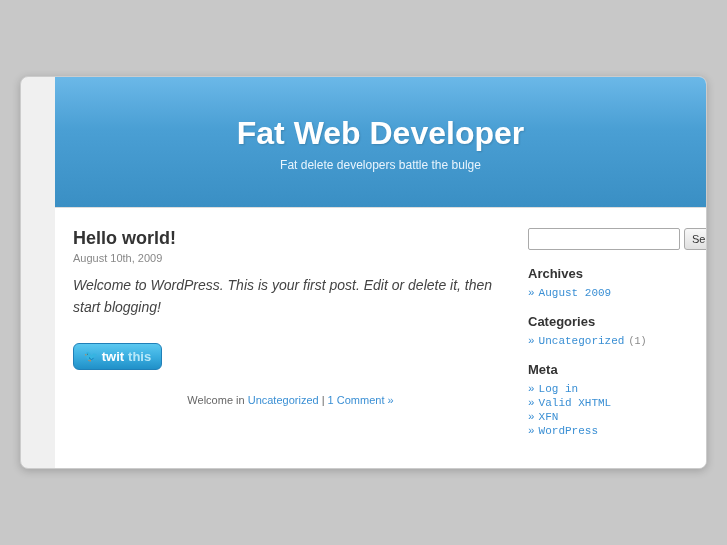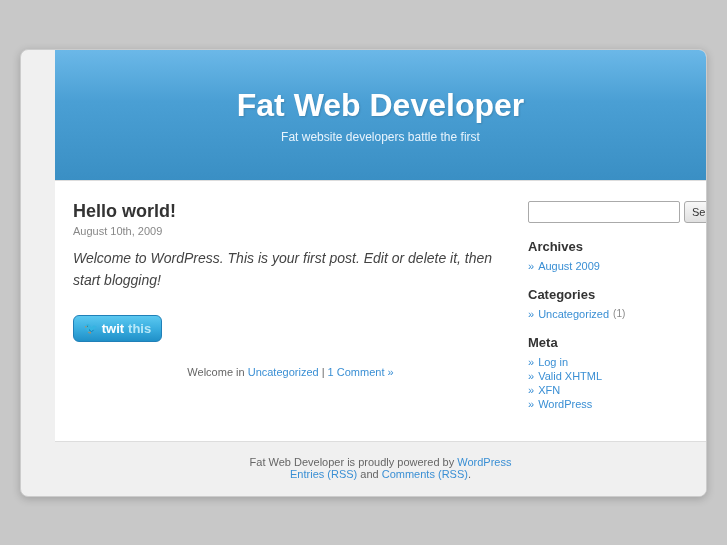--- a/index.html
+++ b/index.html
@@ -180,21 +180,21 @@
       margin-bottom: 5px;
     }
 
     .sidebar-list {
       list-style: none;
       padding: 0;
     }
 
     .sidebar-list li {
       font-size: 11px;
-      font-family: Liberation Sans, sans-serif;
+      font-family: Liberation Mono, monospace;
       padding: 1px 0;
       display: flex;
       align-items: center;
       gap: 4px;
     }
 
     .sidebar-list li::before {
       content: '»';
       color: #3a8fd4;
       font-size: 11px;
@@ -227,21 +227,21 @@
       text-decoration: none;
     }
   </style>
 </head>
 <body>
 
 <div class="page-wrapper">
 
   <div class="site-header">
     <div class="site-title">Fat Web Developer</div>
-    <div class="site-tagline">Fat website developers battle the first</div>
+    <div class="site-tagline">Fat delete developers battle the bulge</div>
   </div>
 
   <div class="content-area">
 
     <div class="main-column">
 
       <div class="post-title">Hello world!</div>
       <div class="post-date">August 10th, 2009</div>
       <div class="post-content">Welcome to WordPress. This is your first post. Edit or delete it, then start blogging!</div>
 
@@ -297,22 +297,14 @@
             </li>
           <li>
               <a href="#">WordPress</a>
             </li>
         </ul>
       </div>
 
     </div>
   </div>
 
-  <div class="site-footer">
-    <div>
-      <span>Fat Web Developer is proudly powered by </span><a href="#">WordPress</a>
-    </div>
-    <div>
-      <a href="#">Entries (RSS)</a><span> and </span><a href="#">Comments (RSS)</a><span>.</span>
-    </div>
-  </div>
 
 </div>
 
 </body></html>

